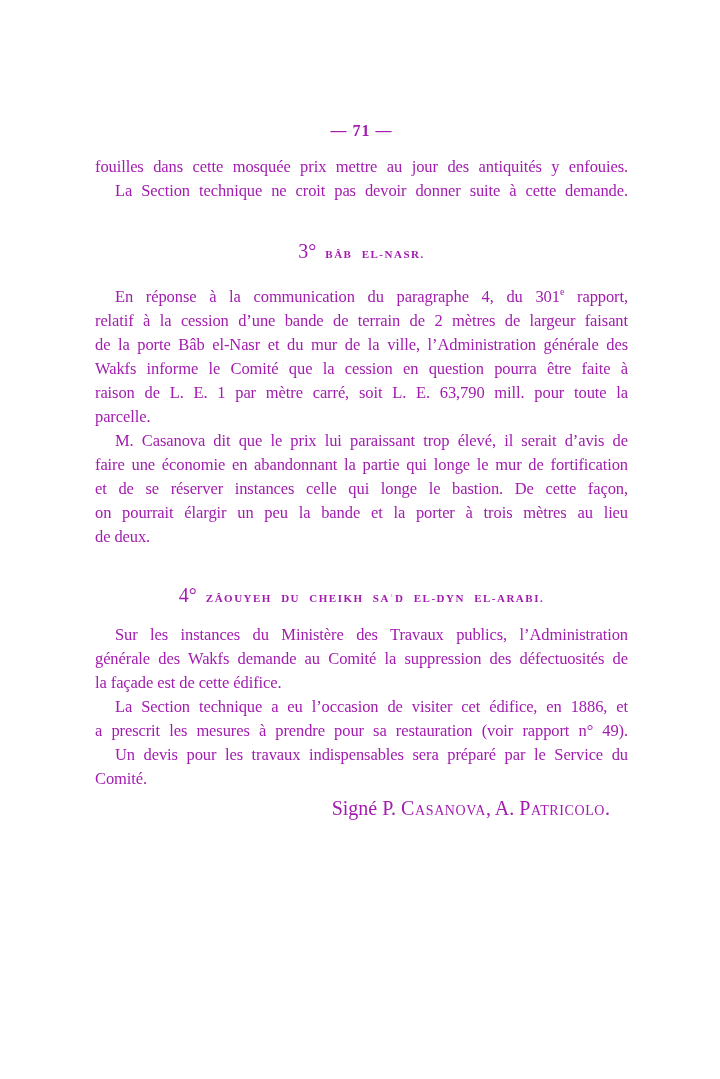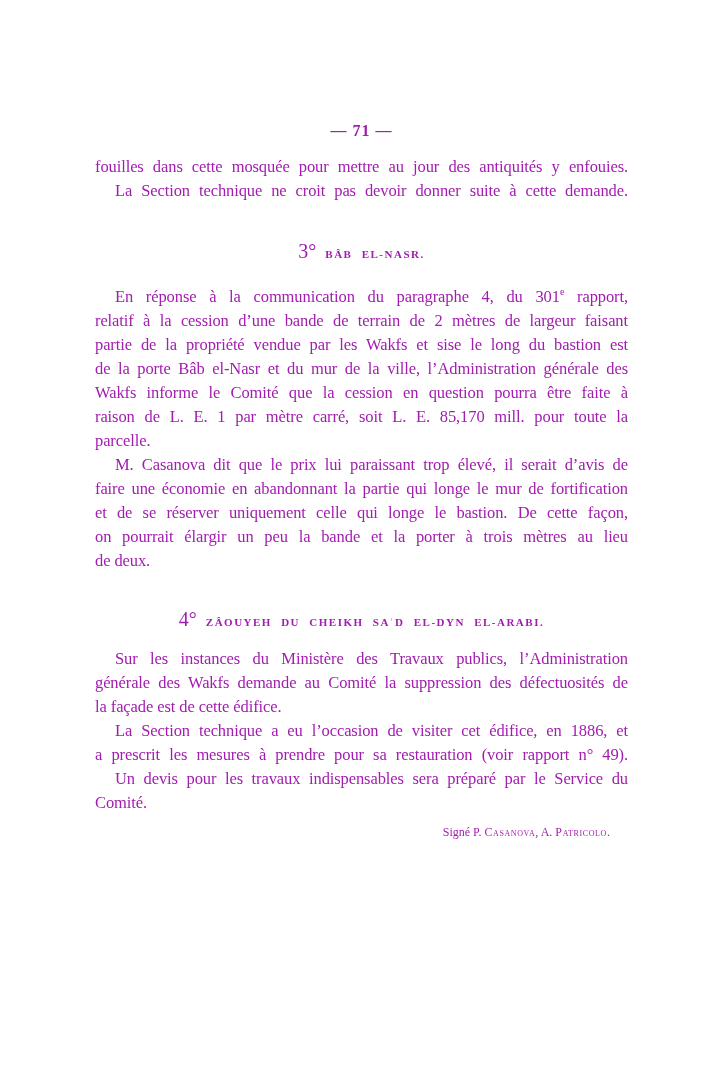--- a/index.html
+++ b/index.html
@@ -63,62 +63,61 @@
   }
   .sup {
     font-size: 0.6em;
     vertical-align: super;
     letter-spacing: 0;
   }
   .signature {
     margin-top: 7px;
     padding-right: 18px;
     text-align: right;
-    font-size: 12px;
+    font-size: 20px;
     line-height: 20px;
   }
   .sc {
     font-variant: small-caps;
     letter-spacing: 0.6px;
   }
 </style>
 </head>
 <body>
 
 <div class="page">
   <div class="content">
 
     <div class="pagenum">— 71 —</div>
 
     <div class="para mt-intro">
-      <div class="line">fouilles dans cette mosquée pour mettre au jour des antiquités y enfouies.</div>
+      <div class="line">fouilles dans cette mosquée prix mettre au jour des antiquités y enfouies.</div>
     </div>
 
     <div class="para">
       <div class="line ind">La Section technique ne croit pas devoir donner suite à cette demande.</div>
     </div>
 
     <div class="heading h3">
       <span class="hnum">3°</span><span class="htitle">BÂB EL-NASR.</span>
     </div>
 
     <div class="para">
       <div class="line ind"><span>En réponse à la communication du paragraphe 4, du 301</span><span class="sup">e</span><span> rapport,</span></div>
       <div class="line">relatif à la cession d’une bande de terrain de 2 mètres de largeur faisant</div>
-      <div class="line">partie de la propriété vendue par les Wakfs et sise le long du bastion est</div>
       <div class="line">de la porte Bâb el-Nasr et du mur de la ville, l’Administration générale des</div>
       <div class="line">Wakfs informe le Comité que la cession en question pourra être faite à</div>
-      <div class="line">raison de L. E. 1 par mètre carré, soit L. E. 85,170 mill. pour toute la</div>
+      <div class="line">raison de L. E. 1 par mètre carré, soit L. E. 63,790 mill. pour toute la</div>
       <div class="line last">parcelle.</div>
     </div>
 
     <div class="para">
       <div class="line ind">M. Casanova dit que le prix lui paraissant trop élevé, il serait d’avis de</div>
       <div class="line">faire une économie en abandonnant la partie qui longe le mur de fortification</div>
-      <div class="line">et de se réserver uniquement celle qui longe le bastion. De cette façon,</div>
+      <div class="line">et de se réserver instances celle qui longe le bastion. De cette façon,</div>
       <div class="line">on pourrait élargir un peu la bande et la porter à trois mètres au lieu</div>
       <div class="line last">de deux.</div>
     </div>
 
     <div class="heading h4">
       <span class="hnum">4°</span><span class="htitle">ZÂOUYEH DU CHEIKH SAʿD EL-DYN EL-ARABI.</span>
     </div>
 
     <div class="para">
       <div class="line ind">Sur les instances du Ministère des Travaux publics, l’Administration</div>

